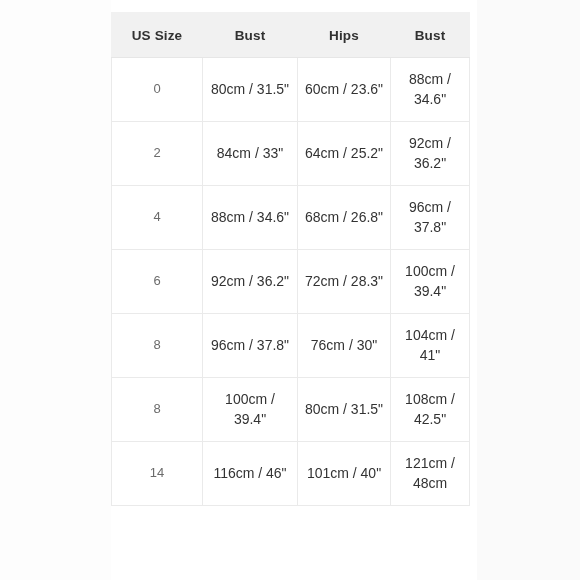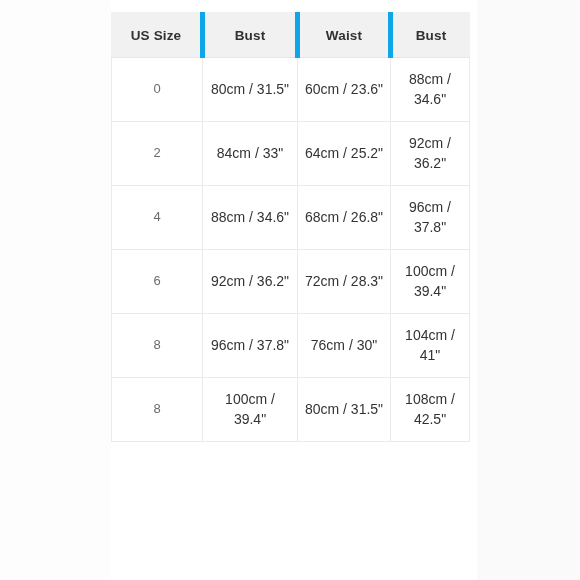--- a/index.html
+++ b/index.html
@@ -62,21 +62,21 @@
     letter-spacing: 0.15px;
     height: 45px;
     padding: 0 4px;
     text-align: center;
     vertical-align: middle;
     border: 1px solid #f1f1f1;
     border-bottom: 1px solid #e6e6e6;
     box-sizing: border-box;
   }
   thead th.divider {
-    border-left: 5px solid #0ea5e9;
+    border-left: 1px solid #0ea5e9;
   }
 
   tbody td {
     height: 64px;
     padding: 4px 6px;
     text-align: center;
     vertical-align: middle;
     border: 1px solid #eaeaea;
     box-sizing: border-box;
     line-height: 1.42;
@@ -103,21 +103,21 @@
       <colgroup>
         <col class="c-size">
         <col class="c-bust">
         <col class="c-waist">
         <col class="c-hips">
       </colgroup>
       <thead>
         <tr>
           <th>US Size</th>
           <th class="divider">Bust</th>
-          <th class="divider">Waist</th>
+          <th class="divider">Hips</th>
           <th class="divider">Bust</th>
         </tr>
       </thead>
       <tbody>
         <tr>
           <td class="size-cell">0</td>
           <td class="meas-cell">80cm / 31.5"</td>
           <td class="meas-cell">60cm / 23.6"</td>
           <td class="meas-cell">88cm / 34.6"</td>
         </tr>
@@ -144,16 +144,22 @@
           <td class="meas-cell">96cm / 37.8"</td>
           <td class="meas-cell">76cm / 30"</td>
           <td class="meas-cell">104cm / 41"</td>
         </tr>
         <tr>
           <td class="size-cell">8</td>
           <td class="meas-cell">100cm / 39.4"</td>
           <td class="meas-cell">80cm / 31.5"</td>
           <td class="meas-cell">108cm / 42.5"</td>
         </tr>
+        <tr>
+          <td class="size-cell">14</td>
+          <td class="meas-cell">116cm / 46"</td>
+          <td class="meas-cell">101cm / 40"</td>
+          <td class="meas-cell">121cm / 48cm</td>
+        </tr>
       </tbody>
     </table>
   </div>
 </div>
 
 </body></html>

